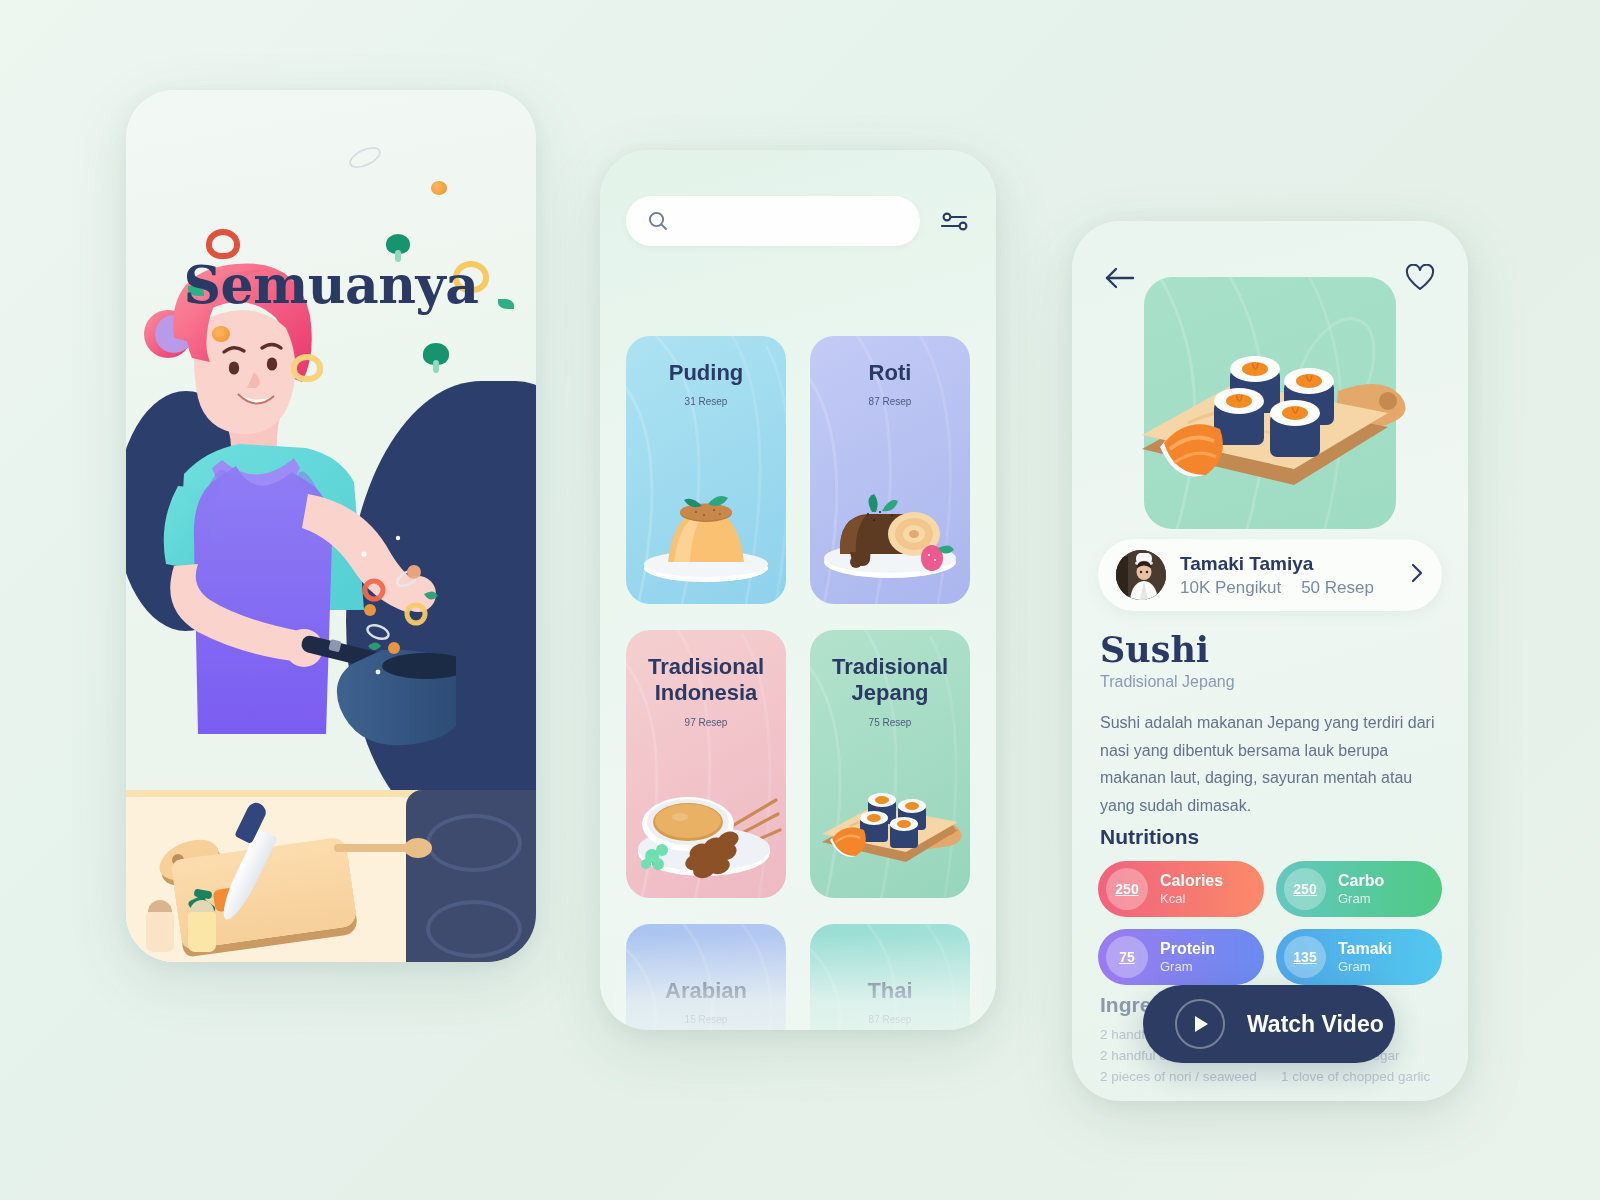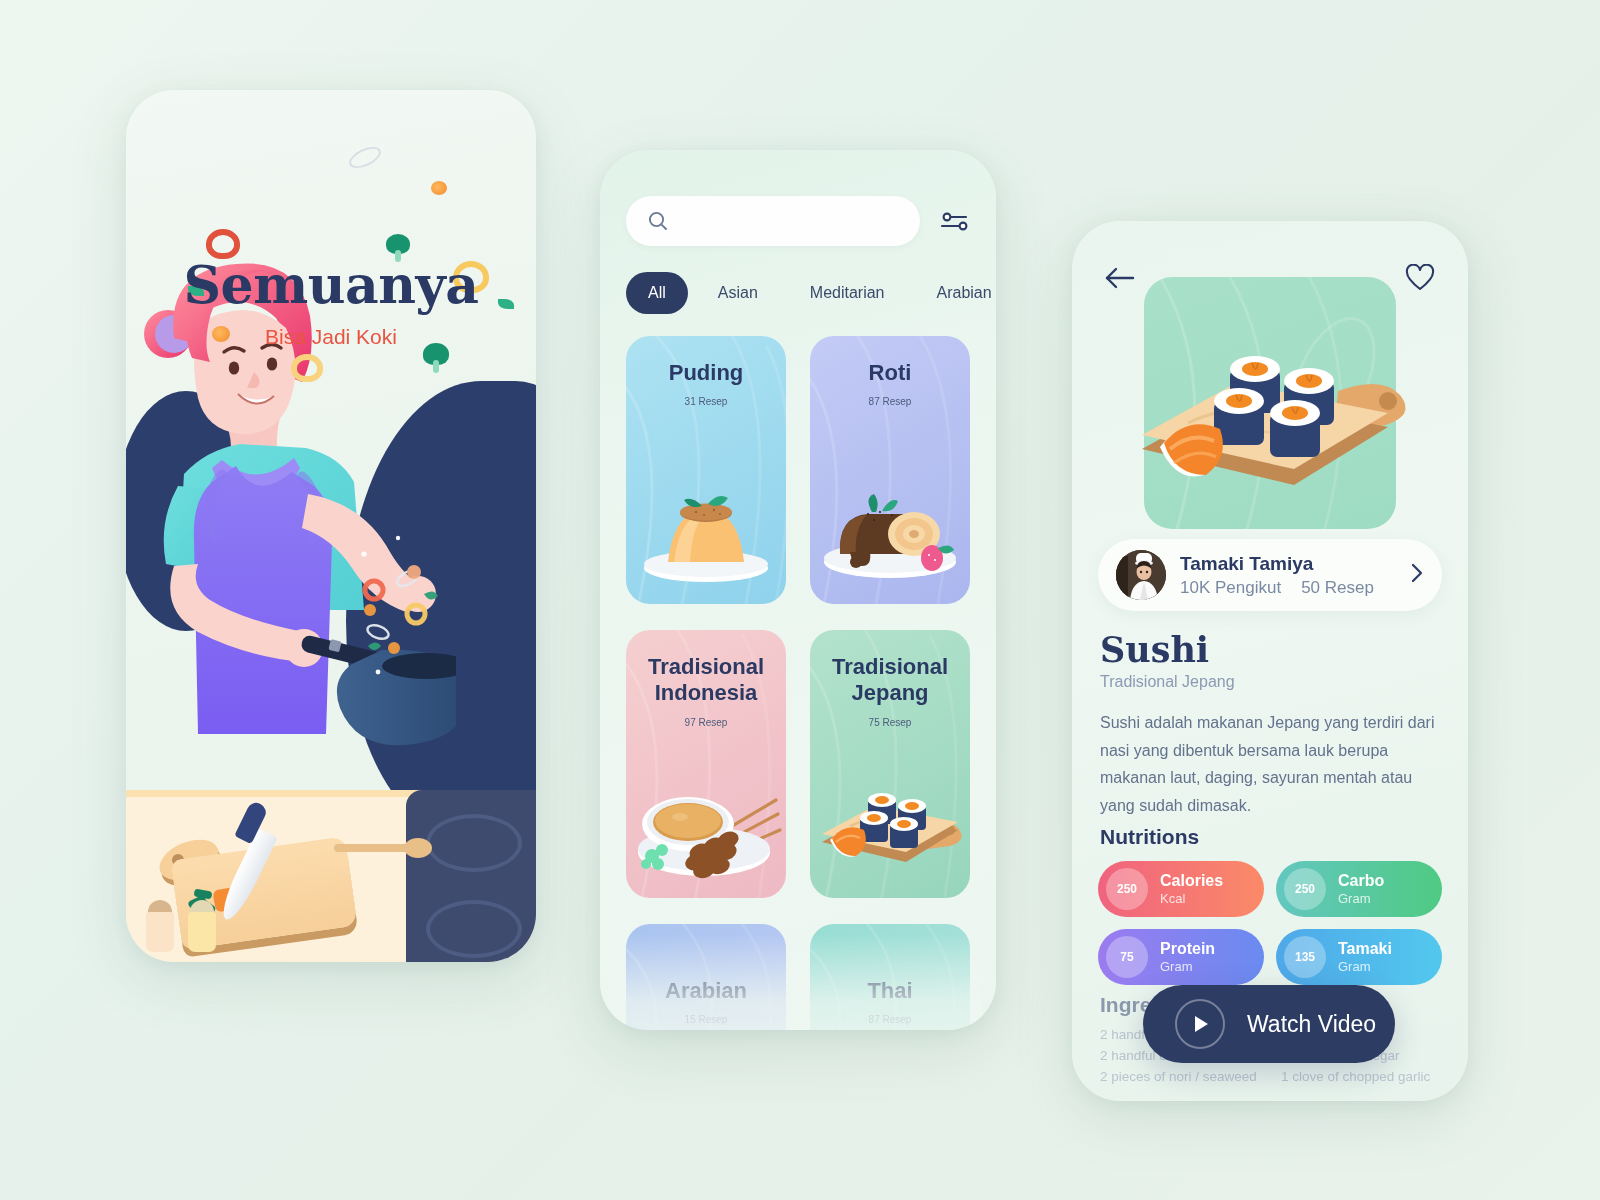--- a/index.html
+++ b/index.html
@@ -191,21 +191,21 @@
   .nutri-grid {
     position:absolute; top:640px; left:26px; right:26px;
     display:grid; grid-template-columns:1fr 1fr; gap:12px 12px;
   }
   .nutri-pill {
     height:56px; border-radius:28px; display:flex; align-items:center; padding-left:8px; gap:12px;
   }
   .nutri-val {
     width:42px; height:42px; border-radius:50%; background:rgba(255,255,255,0.3);
     display:flex; align-items:center; justify-content:center;
-    color:#fff; font-size:12px; font-weight:700; flex-shrink:0;
+    color:#fff; font-size:14px; font-weight:700; flex-shrink:0;text-decoration:underline;
   }
   .nutri-name { color:#fff; font-size:16px; font-weight:700; line-height:1.15; }
   .nutri-unit { color:rgba(255,255,255,0.8); font-size:13px; }
 
   .ing-head { position:absolute; top:772px; left:28px; font-size:21px; font-weight:700; color:#8c99ad; }
   .ing-grid {
     position:absolute; top:806px; left:28px; right:20px;
     display:grid; grid-template-columns:1fr 1fr; gap:6px 14px;
   }
   .ing-grid div { font-size:13.5px; color:#b9c4cf; white-space:nowrap; }
@@ -213,21 +213,21 @@
   .watch-btn {
     position:absolute; left:1143px; top:985px; width:252px; height:78px;
     background:#2d3c62; border-radius:39px; display:flex; align-items:center;
     gap:22px; padding-left:32px; cursor:pointer; z-index:30;
     box-shadow: 0 10px 30px rgba(45,60,98,0.22);
   }
   .play-circle {
     width:50px; height:50px; border-radius:50%; border:2px solid rgba(255,255,255,0.35);
     display:flex; align-items:center; justify-content:center; flex-shrink:0;
   }
-  .watch-label { color:#fff; font-size:23px; font-weight:400; }
+  .watch-label { color:#fff; font-size:23px; font-weight:700; }
 </style>
 </head>
 <body>
 
 <div class="phone" id="phone-onboarding">
   <div class="ob-stage">
 
     <div class="conf ring-ell" style="left:222px; top:38px; width:34px; height:17px;"></div>
     <div class="conf" style="left:305px; top:70px;">
       <div class="carrot-slice" style="width:16px;height:14px;"></div>
@@ -244,21 +244,20 @@
         <div class="stalk"></div>
     </div>
     <div class="conf leafy" style="left:62px; top:175px; width:16px; height:10px;"></div>
     <div class="conf leafy" style="left:372px; top:188px; width:16px; height:10px;"></div>
     <div class="conf" style="left:86px; top:215px;">
       <div class="carrot-slice" style="width:18px;height:16px;"></div>
     </div>
 
     <div class="ob-title-wrap">
       <div class="ob-title">Semuanya</div>
-      <div class="ob-sub">Bisa Jadi Koki</div>
     </div>
 
     <div class="blob-dark-top"></div>
     <div class="blob-right"></div>
 
     <svg class="chef" viewBox="0 0 330 560" preserveAspectRatio="xMidYMax meet">
       <defs>
         <linearGradient id="hairG" x1="0" y1="0" x2="1" y2="1">
           <stop offset="0%" stop-color="#ff8f9e"></stop>
             <stop offset="100%" stop-color="#e8346b"></stop>
@@ -377,27 +376,20 @@
     <div class="filter-btn">
       <svg width="30" height="26" viewBox="0 0 30 26">
         <line x1="5" y1="9" x2="27" y2="9" stroke="#2b3a64" stroke-width="2.1" stroke-linecap="round"></line>
         <line x1="3" y1="18" x2="25" y2="18" stroke="#2b3a64" stroke-width="2.1" stroke-linecap="round"></line>
         <circle cx="8" cy="9" r="3.4" fill="#ffffff" stroke="#2b3a64" stroke-width="2.1"></circle>
         <circle cx="24" cy="18" r="3.4" fill="#ffffff" stroke="#2b3a64" stroke-width="2.1"></circle>
       </svg>
     </div>
   </div>
 
-  <div class="chips">
-    <div class="chip active">All</div>
-    <div class="chip">Asian</div>
-    <div class="chip">Meditarian</div>
-    <div class="chip">Arabian</div>
-
-  </div>
 
   <div class="cards-scroll">
 
     <div class="card-row">
 
       <div class="cat-card" style="background:linear-gradient(150deg,#ade2f2,#8fd2ec);">
         <svg class="swirl" viewBox="0 0 160 268" preserveAspectRatio="none">
           <path d="M-10 40 q60 60 20 240" stroke="#ffffff" stroke-width="3" fill="none" opacity="0.5"></path>
           <path d="M30 0 q70 70 26 268" stroke="#ffffff" stroke-width="3" fill="none" opacity="0.45"></path>
           <path d="M100 -10 q56 80 20 278" stroke="#ffffff" stroke-width="3" fill="none" opacity="0.4"></path>

